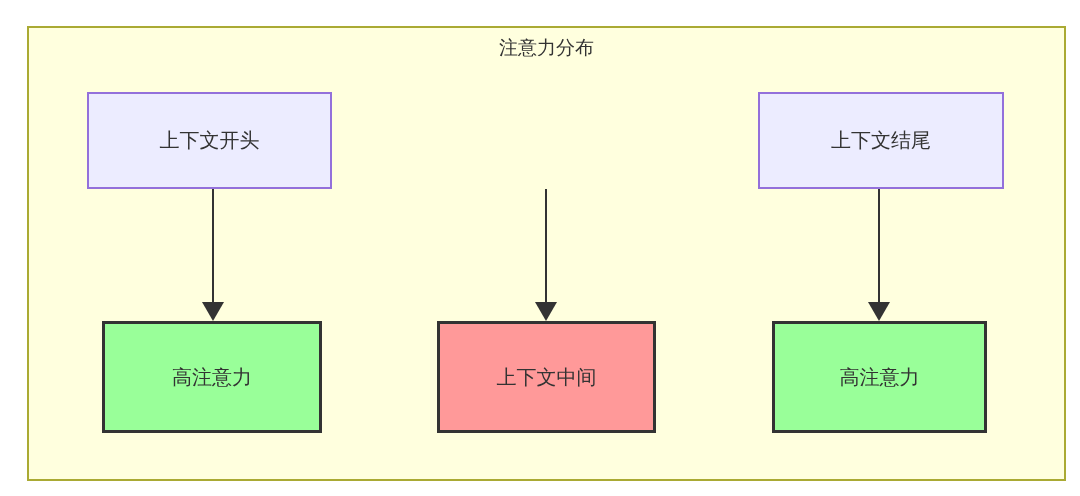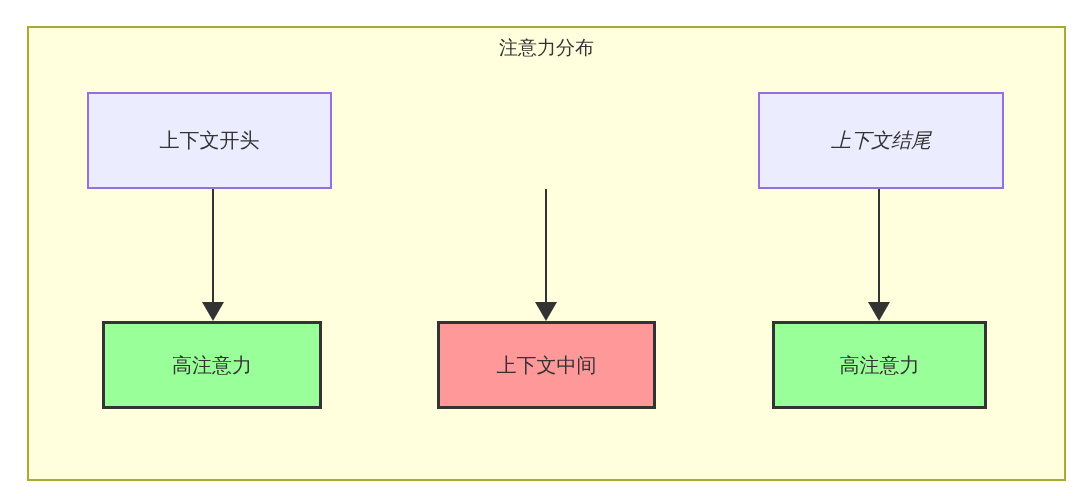--- a/index.html
+++ b/index.html
@@ -49,29 +49,29 @@
     color: var(--text, #333333);
   }
   .ctx-node {
     top: 92px;
     height: 97px;
     background: var(--node-fill, #ececff);
     border: 2px solid var(--node-border, #9370db);
   }
   .result-node {
     top: 321px;
-    height: 88px;
+    height: 112px;
     border: 3px solid var(--result-border, #333333);
   }
   .result-high { background: var(--high-fill, #99ff99); }
   .result-low  { background: var(--low-fill, #ff9999); }
 
   #node-ctx-start  { left: 87px;  width: 245px; }
   #node-ctx-middle { left: 423px; width: 250px; }
-  #node-ctx-end    { left: 758px; width: 246px; font-style: italic; }
+  #node-ctx-end    { left: 758px; width: 246px; }
   #node-high-1     { left: 102px; width: 220px; }
   #node-low        { left: 437px; width: 219px; }
   #node-high-2     { left: 772px; width: 215px; }
 
   .edges {
     position: absolute;
     left: 0;
     top: 0;
     width: 1080px;
     height: 496px;

